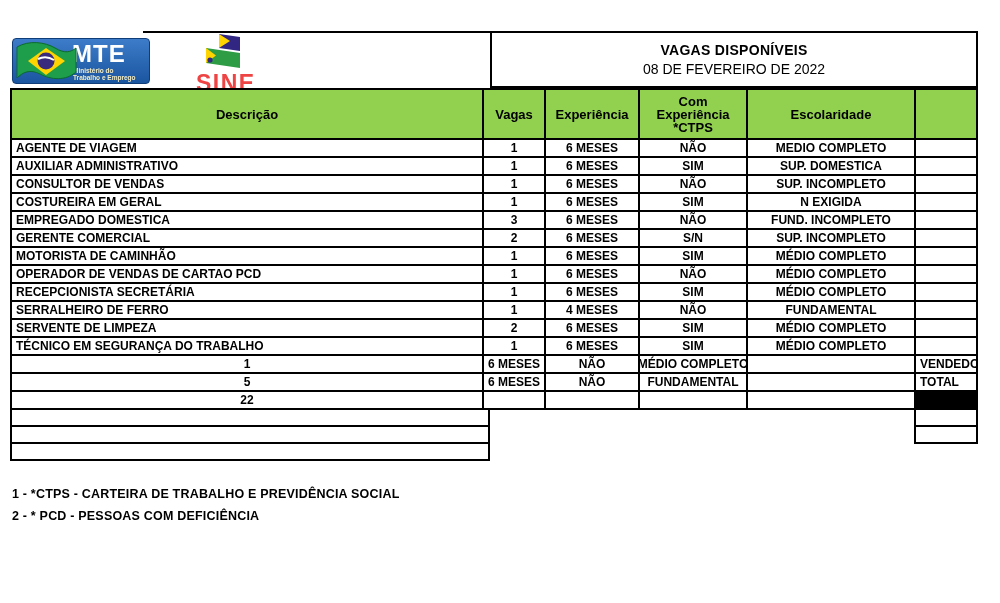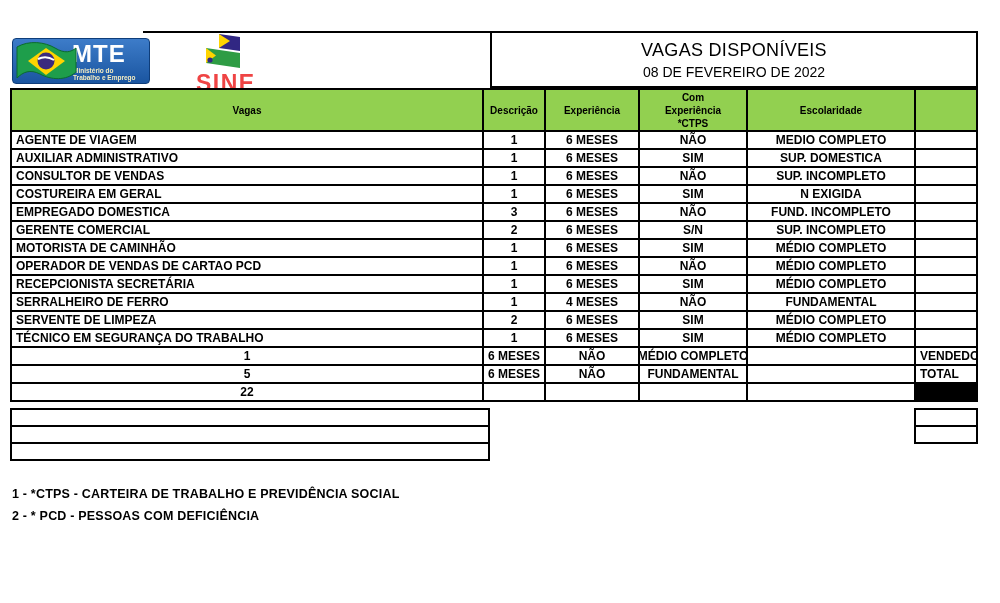--- a/index.html
+++ b/index.html
@@ -18,29 +18,29 @@
   .mte-acronym{position:absolute;left:59px;top:1px;color:#fff;font-size:24px;font-weight:bold;letter-spacing:1px;}
   .mte-sub{position:absolute;left:60px;top:28px;color:#f3ecc2;font-size:6.5px;line-height:7px;font-weight:bold;}
   .sine-logo{position:absolute;left:196px;top:34px;width:54px;text-align:center;}
   .sine-word{font-size:23px;font-weight:bold;color:#ef4444;letter-spacing:1.5px;line-height:15px;}
   .sine-bar{width:50px;height:6px;background:#2e9c44;margin:1px auto 0 auto;}
 
   
   .title-box{position:absolute;left:490px;top:31px;width:488px;height:57px;
     border:2px solid #000;box-sizing:border-box;background:#fff;
     display:flex;flex-direction:column;align-items:center;justify-content:center;gap:3px;}
-  .title-main{font-size:18px;font-weight:normal;letter-spacing:.3px;}
+  .title-main{font-size:14px;font-weight:bold;letter-spacing:.3px;}
   .title-date{font-size:14px;font-weight:normal;}
 
   
   .vtable{position:absolute;left:10px;top:88px;width:968px;box-sizing:border-box;
     display:grid;grid-template-columns:470px 60px 92px 106px 166px 60px;
     gap:2px;padding:2px;background:#000;}
-  .hcell{background:var(--green,#92d050);height:40px;display:flex;align-items:center;justify-content:center;
-    font-weight:bold;font-size:10px;text-align:center;white-space:pre-line;line-height:13px;}
+  .hcell{background:var(--green,#92d050);height:48px;display:flex;align-items:center;justify-content:center;
+    font-weight:bold;font-size:13px;text-align:center;white-space:pre-line;line-height:13px;}
   .dcell{background:#fff;height:16px;display:flex;align-items:center;justify-content:center;
     font-weight:bold;font-size:12px;line-height:14px;white-space:nowrap;overflow:hidden;}
   .dcell.desc{justify-content:flex-start;padding-left:4px;}
 
   
   .empty-left{position:absolute;left:10px;width:480px;height:19px;border:2px solid #000;
     box-sizing:border-box;background:#fff;}
   .empty-right{position:absolute;left:914px;width:64px;height:19px;border:2px solid #000;
     box-sizing:border-box;background:#fff;}
 
@@ -77,22 +77,22 @@
   <div class="sine-word">SINE</div>
   <div class="sine-bar"></div>
 </div>
 
 <div class="title-box">
   <div class="title-main">VAGAS DISPONÍVEIS</div>
   <div class="title-date">08 DE FEVEREIRO DE 2022</div>
 </div>
 
 <div class="vtable">
+  <div class="hcell">Descrição</div>
   <div class="hcell">Vagas</div>
-  <div class="hcell">Descrição</div>
   <div class="hcell">Experiência</div>
   <div class="hcell">Com
 Experiência
 *CTPS</div>
   <div class="hcell">Escolaridade</div>
   <div class="hcell"></div>
 
   <div class="dcell desc">AGENTE DE VIAGEM</div>
   <div class="dcell">1</div>
   <div class="dcell">6 MESES</div>

